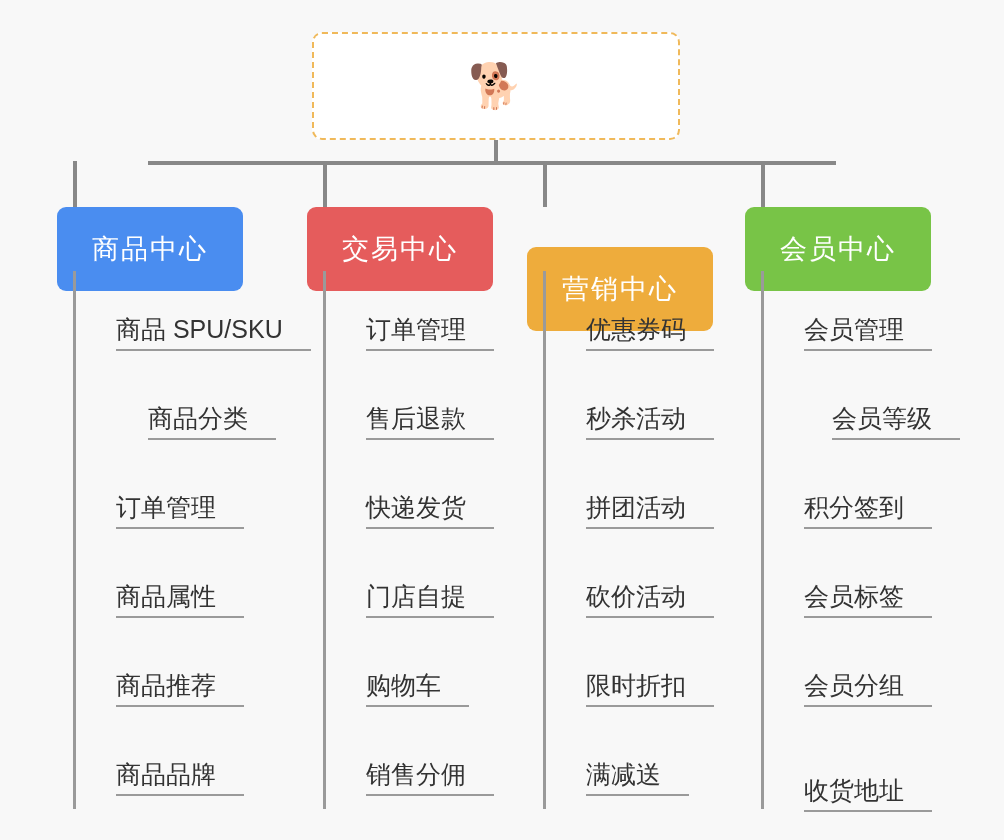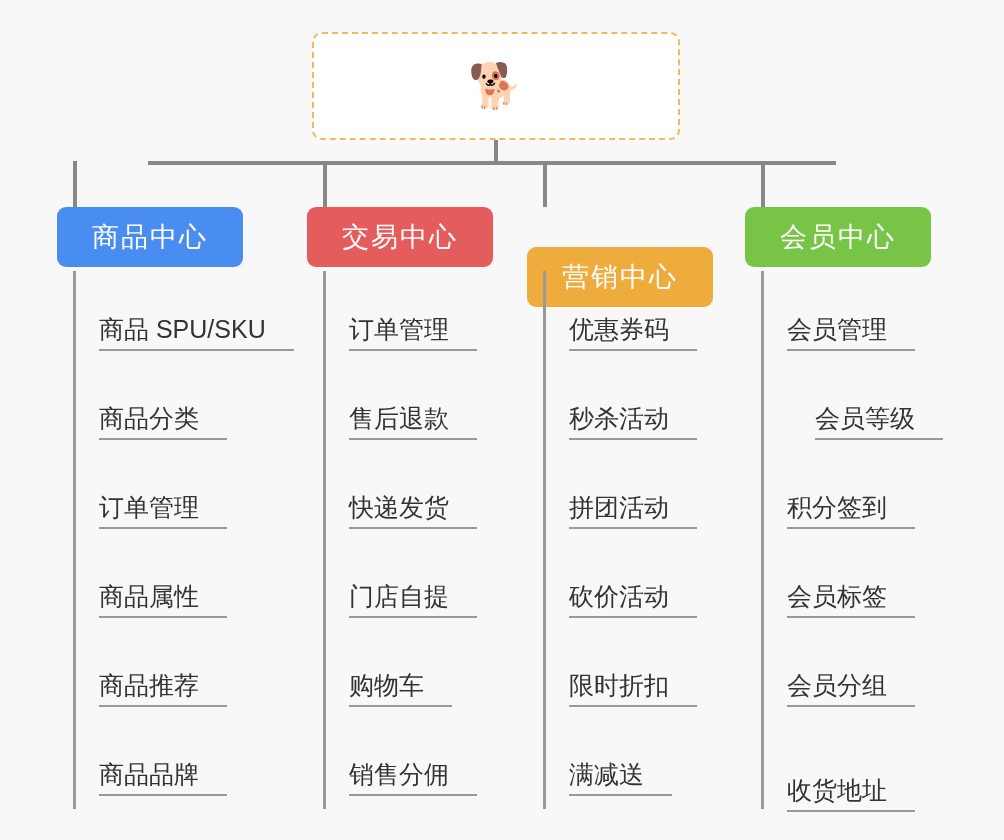--- a/index.html
+++ b/index.html
@@ -74,21 +74,21 @@
     height: 46px;
   }
 
   
   .column {
     position: absolute;
     top: 207px;
   }
   .cat-header {
     box-sizing: border-box;
-    height: 60px;
+    height: 84px;
     border-radius: 9px;
     display: flex;
     align-items: center;
     justify-content: center;
     color: #ffffff;
     font-size: 27px;
     letter-spacing: 2px;
     line-height: 1;
     white-space: nowrap;
   }
@@ -107,21 +107,21 @@
     position: absolute;
     left: 16px;
     top: 64px;
   }
   .leaf {
     position: absolute;
     left: 0;
     height: 80px;
     display: flex;
     align-items: flex-end;
-    padding-left: 26px;
+    padding-left: 43px;
     box-sizing: border-box;
     text-align: right;
   }
   .leaf-label {
     font-size: 25px;
     color: #333333;
     line-height: 1.1;
     white-space: nowrap;
     padding-bottom: 6px;
     border-bottom: 2px solid #9a9a9a;
@@ -149,21 +149,21 @@
     </div>
 
   <div id="columns-host">
       <div class="column" style="left: 57px; width: 186px;">
         <div class="cat-header" style="background: rgb(74, 141, 240); width: 186px;">商品中心</div>
         <div class="trunk" style="height: 538px;"></div>
         <div class="leaves">
           <div class="leaf" style="top: 0px;">
             <span class="leaf-label">商品 SPU/SKU</span>
           </div>
-          <div class="leaf" style="top: 89px;">
+          <div class="leaf" style="top: 89px; margin-left: 32px;">
             <span class="leaf-label">商品分类</span>
           </div>
           <div class="leaf" style="top: 178px;">
             <span class="leaf-label">订单管理</span>
           </div>
           <div class="leaf" style="top: 267px;">
             <span class="leaf-label">商品属性</span>
           </div>
           <div class="leaf" style="top: 356px;">
             <span class="leaf-label">商品推荐</span>

